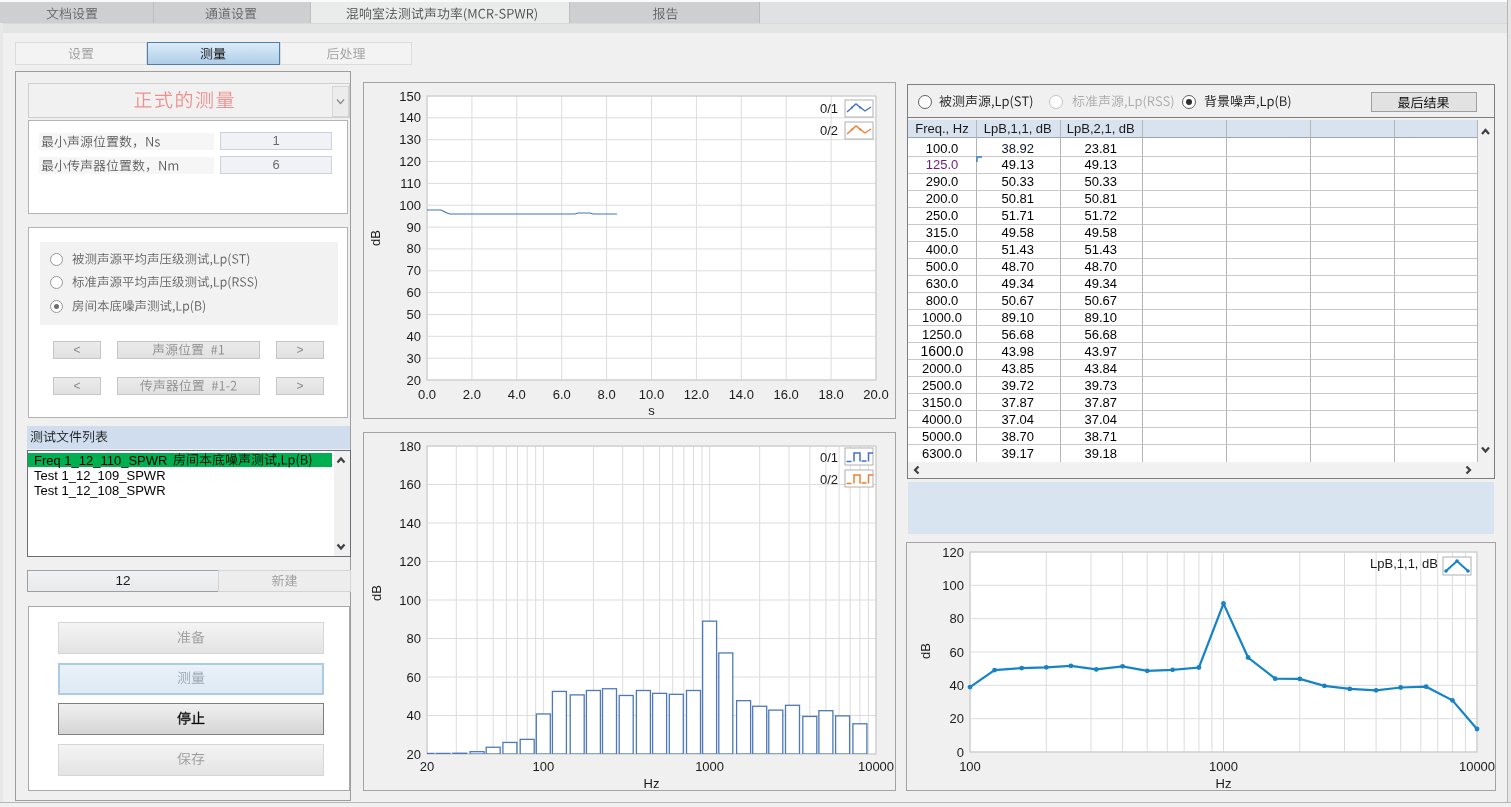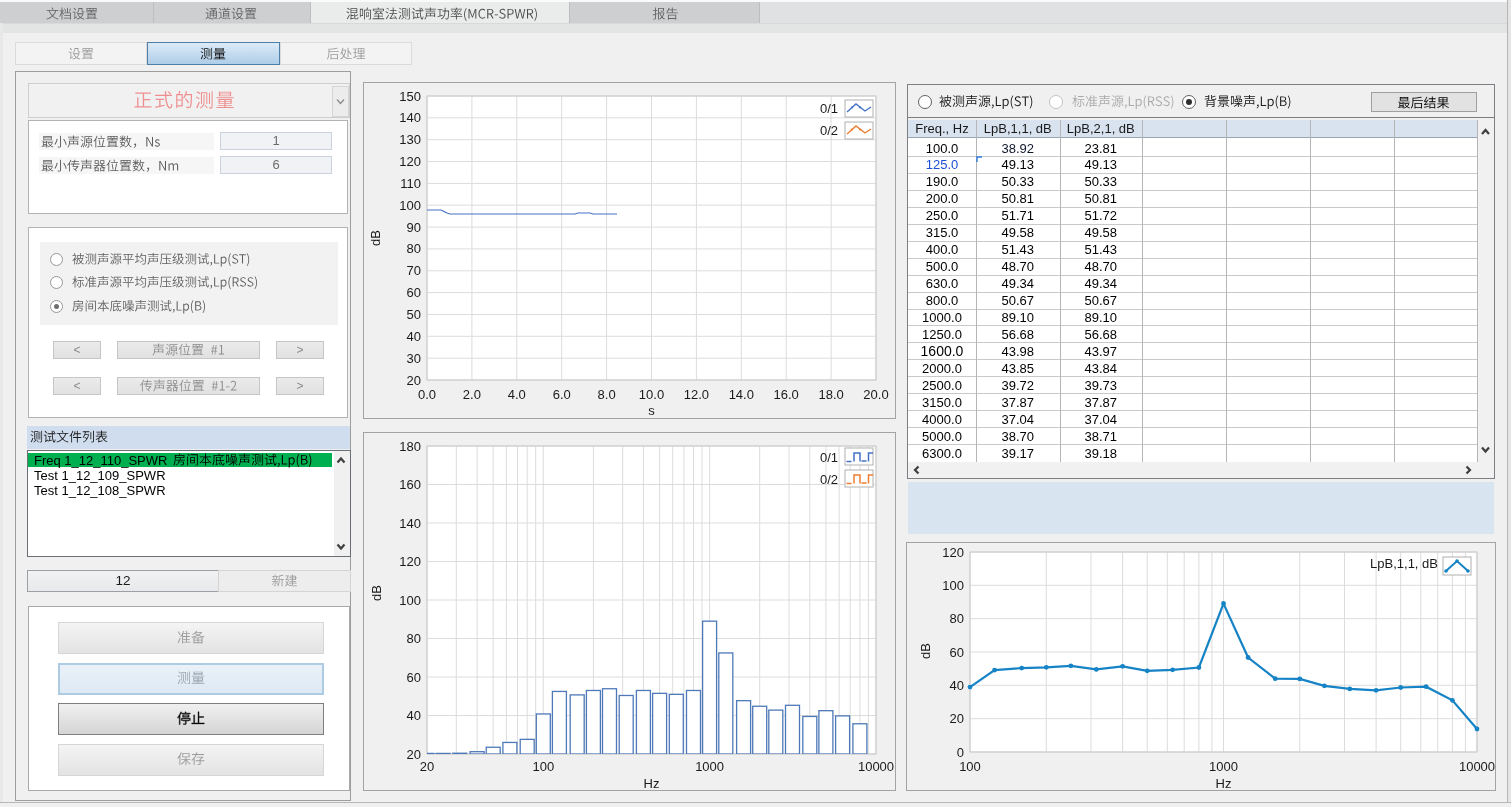--- a/index.html
+++ b/index.html
@@ -227,25 +227,25 @@
 <div style="position:absolute;left:908px;top:117px;width:586px;height:1px;background:#7d7d7d;"></div>
 <div style="position:absolute;left:908px;top:120px;width:569px;height:17px;background:#d9e3f0;"></div>
 <div style="position:absolute;left:937.0px;top:120px;width:10px;height:17px;font-size:13px;color:#1a1a1a;line-height:17px;white-space:nowrap;display:flex;justify-content:center;transform:translateX(-50%);margin-left:5px;">Freq., Hz</div>
 <div style="position:absolute;left:1012.8px;top:120px;width:10px;height:17px;font-size:13px;color:#1a1a1a;line-height:17px;white-space:nowrap;display:flex;justify-content:center;transform:translateX(-50%);margin-left:5px;">LpB,1,1, dB</div>
 <div style="position:absolute;left:1095.8px;top:120px;width:10px;height:17px;font-size:13px;color:#1a1a1a;line-height:17px;white-space:nowrap;display:flex;justify-content:center;transform:translateX(-50%);margin-left:5px;">LpB,2,1, dB</div>
 <div style="position:absolute;left:908px;top:137px;width:569px;height:1px;background:#9aa5b4;"></div>
 <div style="position:absolute;left:908px;top:138px;width:569px;height:324px;background:#ffffff;"></div>
 <div style="position:absolute;left:942.0px;top:139.5px;width:120px;height:17px;font-size:13px;color:#000;line-height:17px;text-align:center;margin-left:-60px;">100.0</div>
 <div style="position:absolute;left:1017.8px;top:139.5px;width:120px;height:17px;font-size:13px;color:#0f172a;line-height:17px;text-align:center;margin-left:-60px;">38.92</div>
 <div style="position:absolute;left:1100.8px;top:139.5px;width:120px;height:17px;font-size:13px;color:#000;line-height:17px;text-align:center;margin-left:-60px;">23.81</div>
-<div style="position:absolute;left:942.0px;top:156.4px;width:120px;height:17px;font-size:13px;color:#1d4ed8;line-height:17px;text-align:center;margin-left:-60px;">125.0</div>
+<div style="position:absolute;left:942.0px;top:156.4px;width:120px;height:17px;font-size:13px;color:#701a75;line-height:17px;text-align:center;margin-left:-60px;">125.0</div>
 <div style="position:absolute;left:1017.8px;top:156.4px;width:120px;height:17px;font-size:13px;color:#000;line-height:17px;text-align:center;margin-left:-60px;">49.13</div>
 <div style="position:absolute;left:1100.8px;top:156.4px;width:120px;height:17px;font-size:13px;color:#000;line-height:17px;text-align:center;margin-left:-60px;">49.13</div>
 <div style="position:absolute;left:908px;top:155.9px;width:569px;height:1px;background:#c9c9c9;"></div>
-<div style="position:absolute;left:942.0px;top:173.4px;width:120px;height:17px;font-size:13px;color:#000;line-height:17px;text-align:center;margin-left:-60px;">190.0</div>
+<div style="position:absolute;left:942.0px;top:173.4px;width:120px;height:17px;font-size:13px;color:#000;line-height:17px;text-align:center;margin-left:-60px;">290.0</div>
 <div style="position:absolute;left:1017.8px;top:173.4px;width:120px;height:17px;font-size:13px;color:#000;line-height:17px;text-align:center;margin-left:-60px;">50.33</div>
 <div style="position:absolute;left:1100.8px;top:173.4px;width:120px;height:17px;font-size:13px;color:#000;line-height:17px;text-align:center;margin-left:-60px;">50.33</div>
 <div style="position:absolute;left:908px;top:172.9px;width:569px;height:1px;background:#c9c9c9;"></div>
 <div style="position:absolute;left:942.0px;top:190.3px;width:120px;height:17px;font-size:13px;color:#000;line-height:17px;text-align:center;margin-left:-60px;">200.0</div>
 <div style="position:absolute;left:1017.8px;top:190.3px;width:120px;height:17px;font-size:13px;color:#000;line-height:17px;text-align:center;margin-left:-60px;">50.81</div>
 <div style="position:absolute;left:1100.8px;top:190.3px;width:120px;height:17px;font-size:13px;color:#000;line-height:17px;text-align:center;margin-left:-60px;">50.81</div>
 <div style="position:absolute;left:908px;top:189.8px;width:569px;height:1px;background:#c9c9c9;"></div>
 <div style="position:absolute;left:942.0px;top:207.3px;width:120px;height:17px;font-size:13px;color:#000;line-height:17px;text-align:center;margin-left:-60px;">250.0</div>
 <div style="position:absolute;left:1017.8px;top:207.3px;width:120px;height:17px;font-size:13px;color:#000;line-height:17px;text-align:center;margin-left:-60px;">51.71</div>
 <div style="position:absolute;left:1100.8px;top:207.3px;width:120px;height:17px;font-size:13px;color:#000;line-height:17px;text-align:center;margin-left:-60px;">51.72</div>

